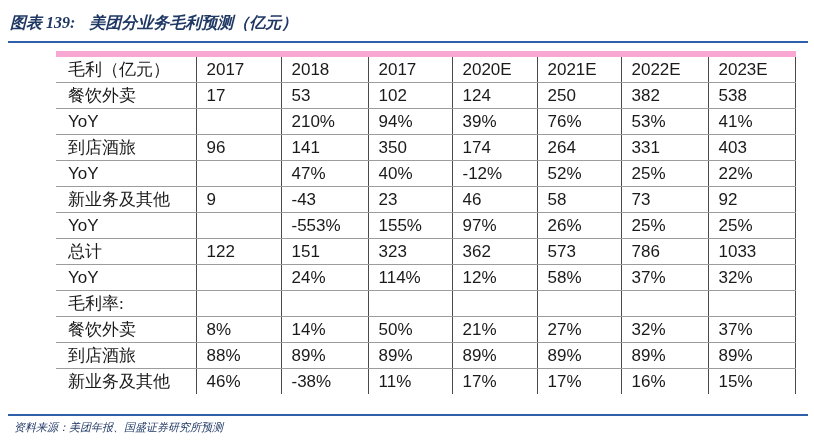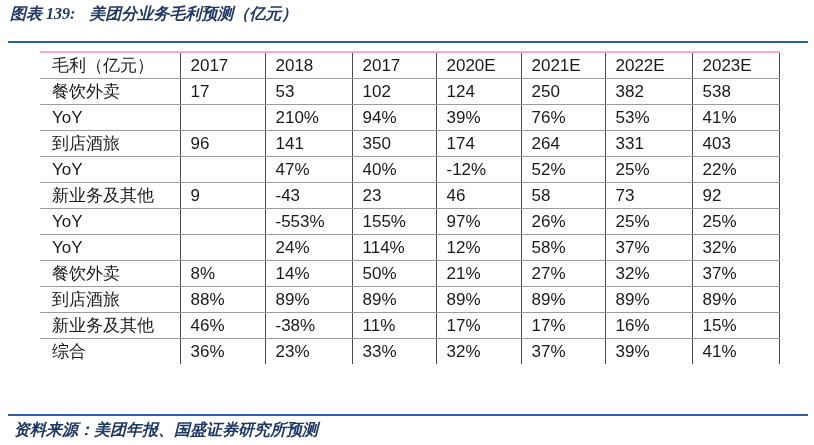--- a/index.html
+++ b/index.html
@@ -10,46 +10,46 @@
   body {
     position: relative;
     width: 814px;
     height: 445px;
     overflow: hidden;
     font-family: "Liberation Sans", sans-serif;
   }
   .figure-title {
     position: absolute;
     left: 10px;
-    top: 4px;
+    top: 13px;
     font-family: "Liberation Serif", serif;
     font-style: italic;
     font-weight: bold;
     font-size: 16px;
     color: var(--navy, #1F3864);
     white-space: nowrap;
   }
   .figure-title .t-main { margin-left: 14px; }
   .rule {
     position: absolute;
     left: 8px;
     width: 800px;
     height: 2px;
     background: var(--rule-blue, #2E5FA8);
   }
   .rule-top { top: 41px; }
   .rule-bottom { top: 414px; }
   table.forecast {
     position: absolute;
-    left: 40px;
+    left: 56px;
     top: 51px;
     width: 739px;
     border-collapse: collapse;
     table-layout: fixed;
-    border-top: 2px solid #f9a8d4;
+    border-top: 6px solid #f9a8d4;
   }
   table.forecast th, table.forecast td {
     height: 25px;
     padding: 0 2px 0 10px;
     font-size: 17px;
     font-weight: normal;
     text-align: left;
     vertical-align: middle;
     border-right: 1px solid #4a4a4a;
     border-bottom: 1px solid #9c9c9c;
@@ -63,22 +63,22 @@
     font-family: "Liberation Serif", serif;
     font-size: 16px;
   }
   .num, .latin { font-family: "Liberation Sans", sans-serif; }
   .source {
     position: absolute;
     left: 14px;
     top: 420px;
     font-family: "Liberation Serif", serif;
     font-style: italic;
-    font-weight: bold;
-    font-size: 16px;
+    font-weight: normal;
+    font-size: 11px;
     color: var(--navy, #1F3864);
     white-space: nowrap;
   }
 </style>
 </head>
 <body>
 
 <div class="figure-title">
   <span class="t-prefix">图表 139:</span><span class="t-main">美团分业务毛利预测（亿元）</span>
 </div>
@@ -163,28 +163,48 @@
         <td class="label-col latin">YoY</td>
         <td class="num"></td>
         <td class="num">-553%</td>
         <td class="num">155%</td>
         <td class="num">97%</td>
         <td class="num">26%</td>
         <td class="num">25%</td>
         <td class="num">25%</td>
       </tr>
       <tr>
+        <td class="label-col cjk">总计</td>
+        <td class="num">122</td>
+        <td class="num">151</td>
+        <td class="num">323</td>
+        <td class="num">362</td>
+        <td class="num">573</td>
+        <td class="num">786</td>
+        <td class="num">1033</td>
+      </tr>
+      <tr>
         <td class="label-col latin">YoY</td>
         <td class="num"></td>
         <td class="num">24%</td>
         <td class="num">114%</td>
         <td class="num">12%</td>
         <td class="num">58%</td>
         <td class="num">37%</td>
         <td class="num">32%</td>
+      </tr>
+      <tr>
+        <td class="label-col cjk">毛利率:</td>
+        <td class="num"></td>
+        <td class="num"></td>
+        <td class="num"></td>
+        <td class="num"></td>
+        <td class="num"></td>
+        <td class="num"></td>
+        <td class="num"></td>
       </tr>
       <tr>
         <td class="label-col cjk">餐饮外卖</td>
         <td class="num">8%</td>
         <td class="num">14%</td>
         <td class="num">50%</td>
         <td class="num">21%</td>
         <td class="num">27%</td>
         <td class="num">32%</td>
         <td class="num">37%</td>
@@ -202,28 +222,18 @@
       <tr>
         <td class="label-col cjk">新业务及其他</td>
         <td class="num">46%</td>
         <td class="num">-38%</td>
         <td class="num">11%</td>
         <td class="num">17%</td>
         <td class="num">17%</td>
         <td class="num">16%</td>
         <td class="num">15%</td>
       </tr>
-      <tr>
-        <td class="label-col cjk">综合</td>
-        <td class="num">36%</td>
-        <td class="num">23%</td>
-        <td class="num">33%</td>
-        <td class="num">32%</td>
-        <td class="num">37%</td>
-        <td class="num">39%</td>
-        <td class="num">41%</td>
-      </tr>
     </tbody>
 </table>
 
 <div class="rule rule-bottom"></div>
 
 <div class="source">资料来源：美团年报、国盛证券研究所预测</div>
 
 </body></html>

